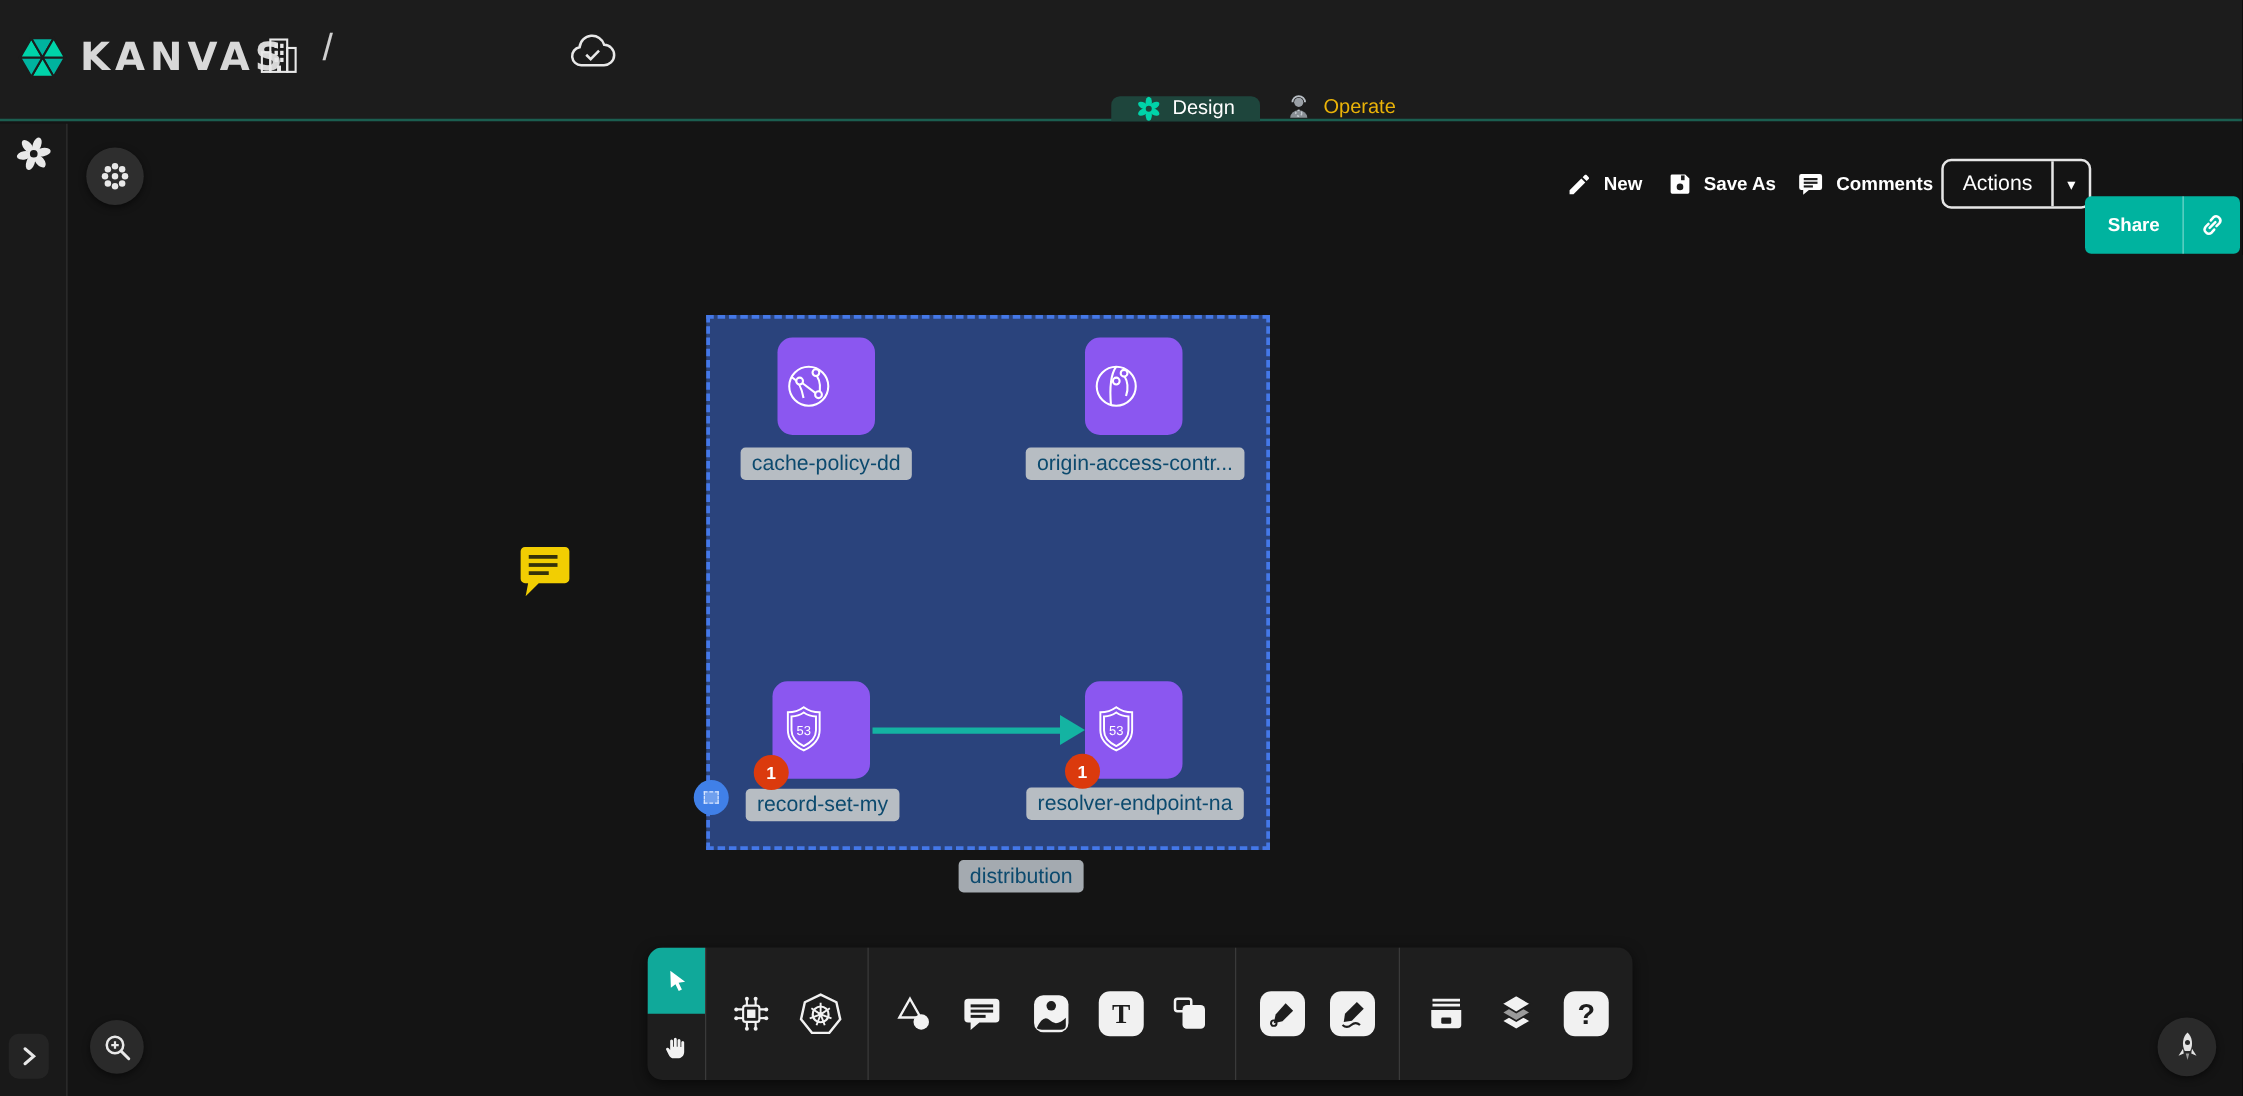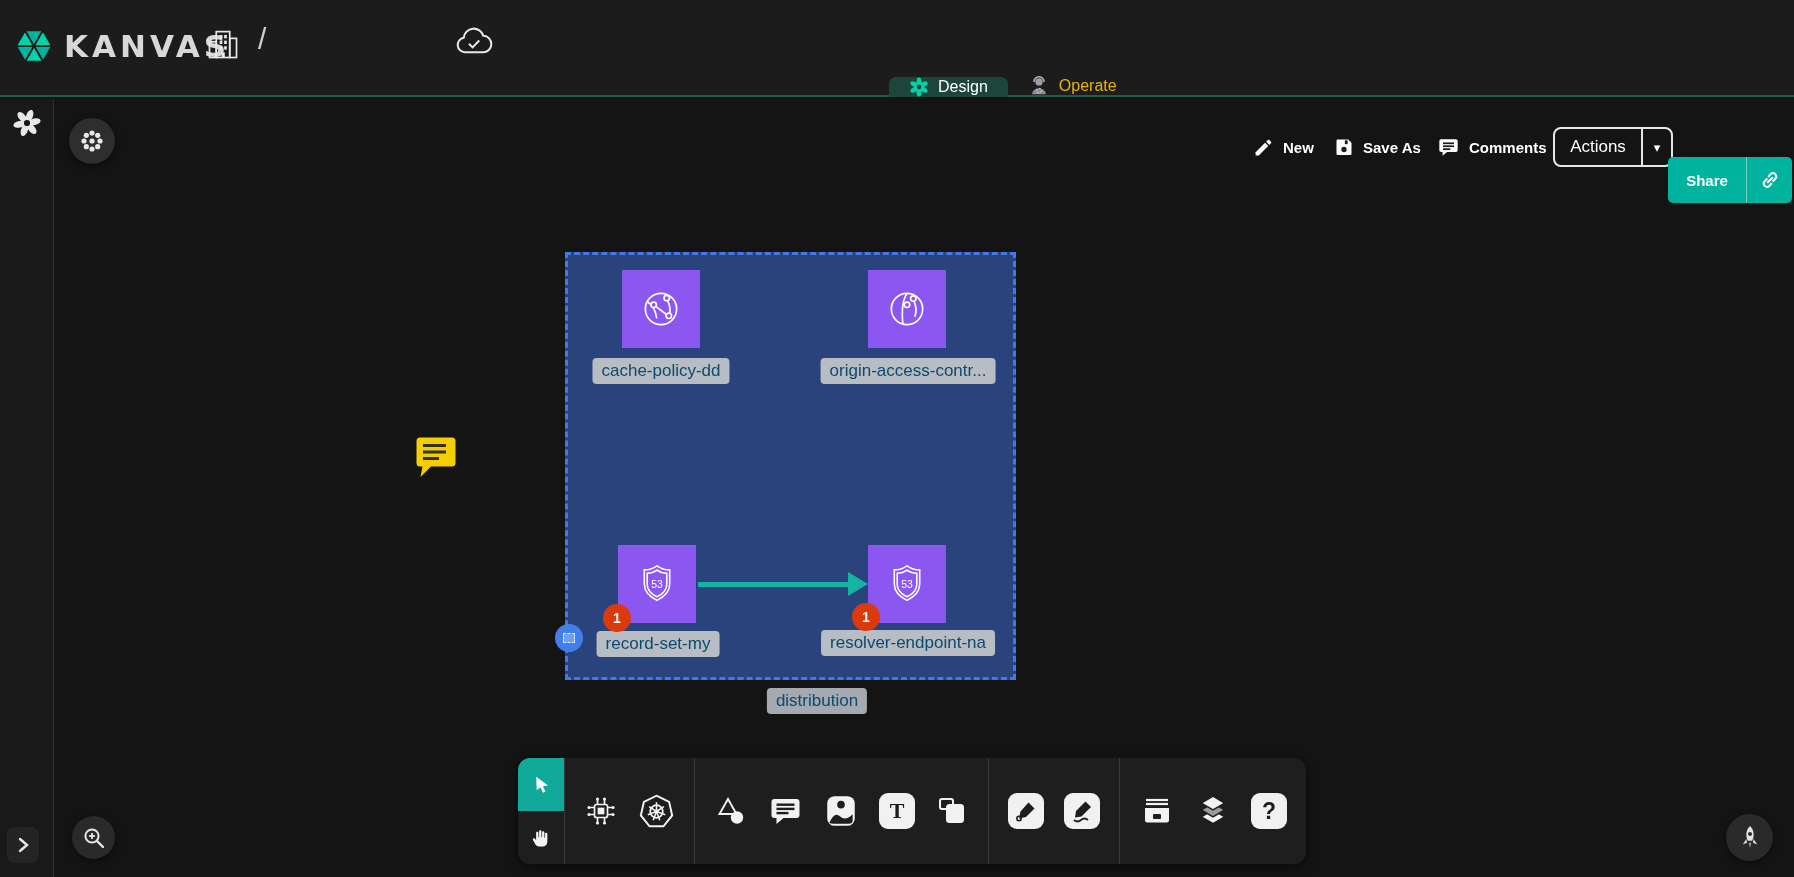--- a/index.html
+++ b/index.html
@@ -38,21 +38,21 @@
   .abar-item { position:absolute; top:127px; height:40px; display:flex; align-items:center; gap:9px; color:#fff; font-size:15px; font-weight:600; cursor:pointer; }
   .btn-actions { position:absolute; left:1553px; top:127px; width:120px; height:40px; border:2px solid #e6e6e6; border-radius:8px; display:flex; align-items:stretch; color:#fff; cursor:pointer; }
   .btn-actions .lbl { flex:1; display:flex; align-items:center; justify-content:center; font-size:17px; }
   .btn-actions .caret { width:30px; border-left:2px solid #e6e6e6; display:flex; align-items:center; justify-content:center; font-size:13px; color:#fff; }
   .btn-share { position:absolute; left:1668px; top:128px; width:124px; height:46px; background:#00B39F; border-radius:5px; display:flex; align-items:stretch; cursor:pointer;margin-top:29px; }
   .btn-share .lbl { flex:1; display:flex; align-items:center; justify-content:center; color:#fff; font-size:15px; font-weight:700; }
   .btn-share .linkcell { width:46px; border-left:1px solid rgba(255,255,255,.45); display:flex; align-items:center; justify-content:center; }
 
   
   .group-box { position:absolute; left:565px; top:252px; width:451px; height:428px; background:#2a437c; border:3px dashed #4478e8; }
-  .node { position:absolute; width:78px; height:78px; background:#8b57f0; border-radius:0; display:flex; align-items:center; justify-content:center; cursor:pointer; }
+  .node { position:absolute; width:78px; height:78px; background:#8b57f0; border-radius:12px; display:flex; align-items:center; justify-content:flex-start; cursor:pointer; }
   .n1 { left:622px; top:270px; } .n2 { left:868px; top:270px; }
   .n3 { left:618px; top:545px; } .n4 { left:868px; top:545px; }
   .pill { position:absolute; transform:translateX(-50%); background:#b7bdc3; color:#0c4a6e; font-size:17px; padding:3px 9px; border-radius:4px; white-space:nowrap; }
   .pill-dist { background:#a4aab0; }
   .badge-red { position:absolute; width:28px; height:28px; border-radius:50%; background:#DB3A0D; color:#fff; font-size:14px; font-weight:700; display:flex; align-items:center; justify-content:center; z-index:4; }
   .edge-line { position:absolute; left:698px; top:582px; width:152px; height:5px; background:#14B3A2; z-index:2; }
   .edge-head { position:absolute; left:848px; top:572px; width:0; height:0; border-top:12px solid transparent; border-bottom:12px solid transparent; border-left:20px solid #14B3A2; z-index:2; }
   .group-handle { position:absolute; left:555px; top:624px; width:28px; height:28px; border-radius:50%; background:#4080e8; z-index:5; display:flex; align-items:center; justify-content:center; cursor:pointer; }
   .group-handle .sq { width:12px; height:10px; border:1px dashed #d7e5ff; background:rgba(255,255,255,.25); }
   .comment-pin { position:absolute; left:415px; top:436px; cursor:pointer; }

